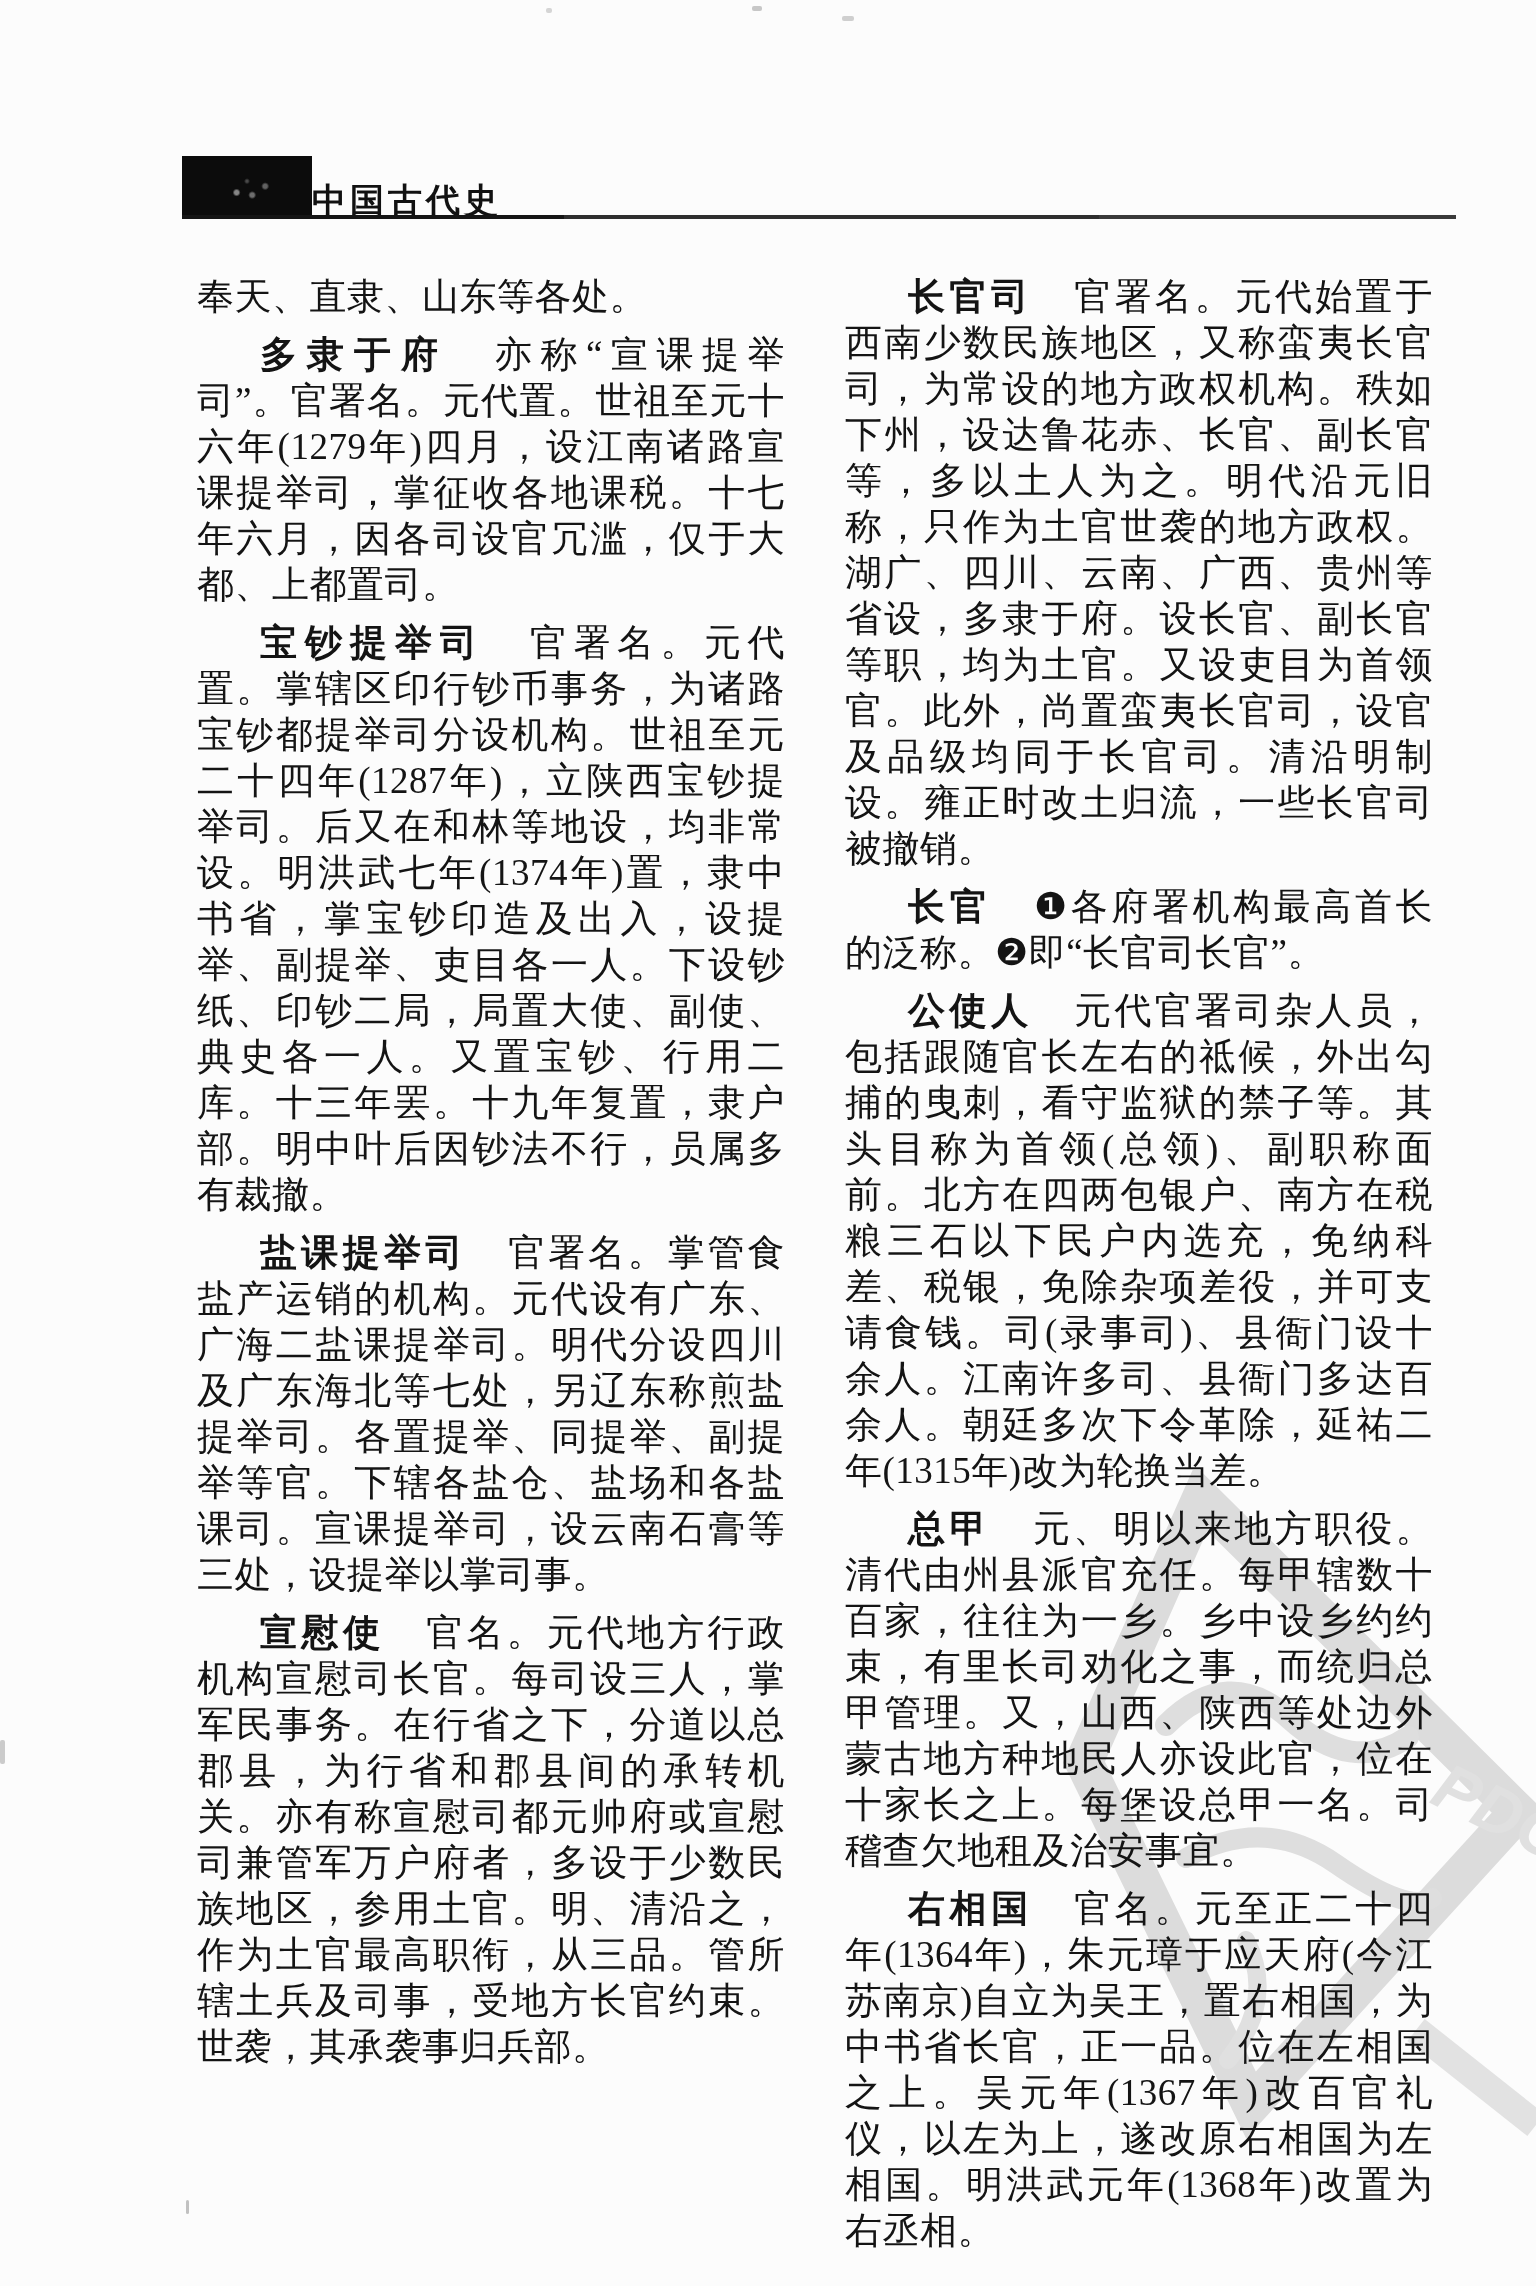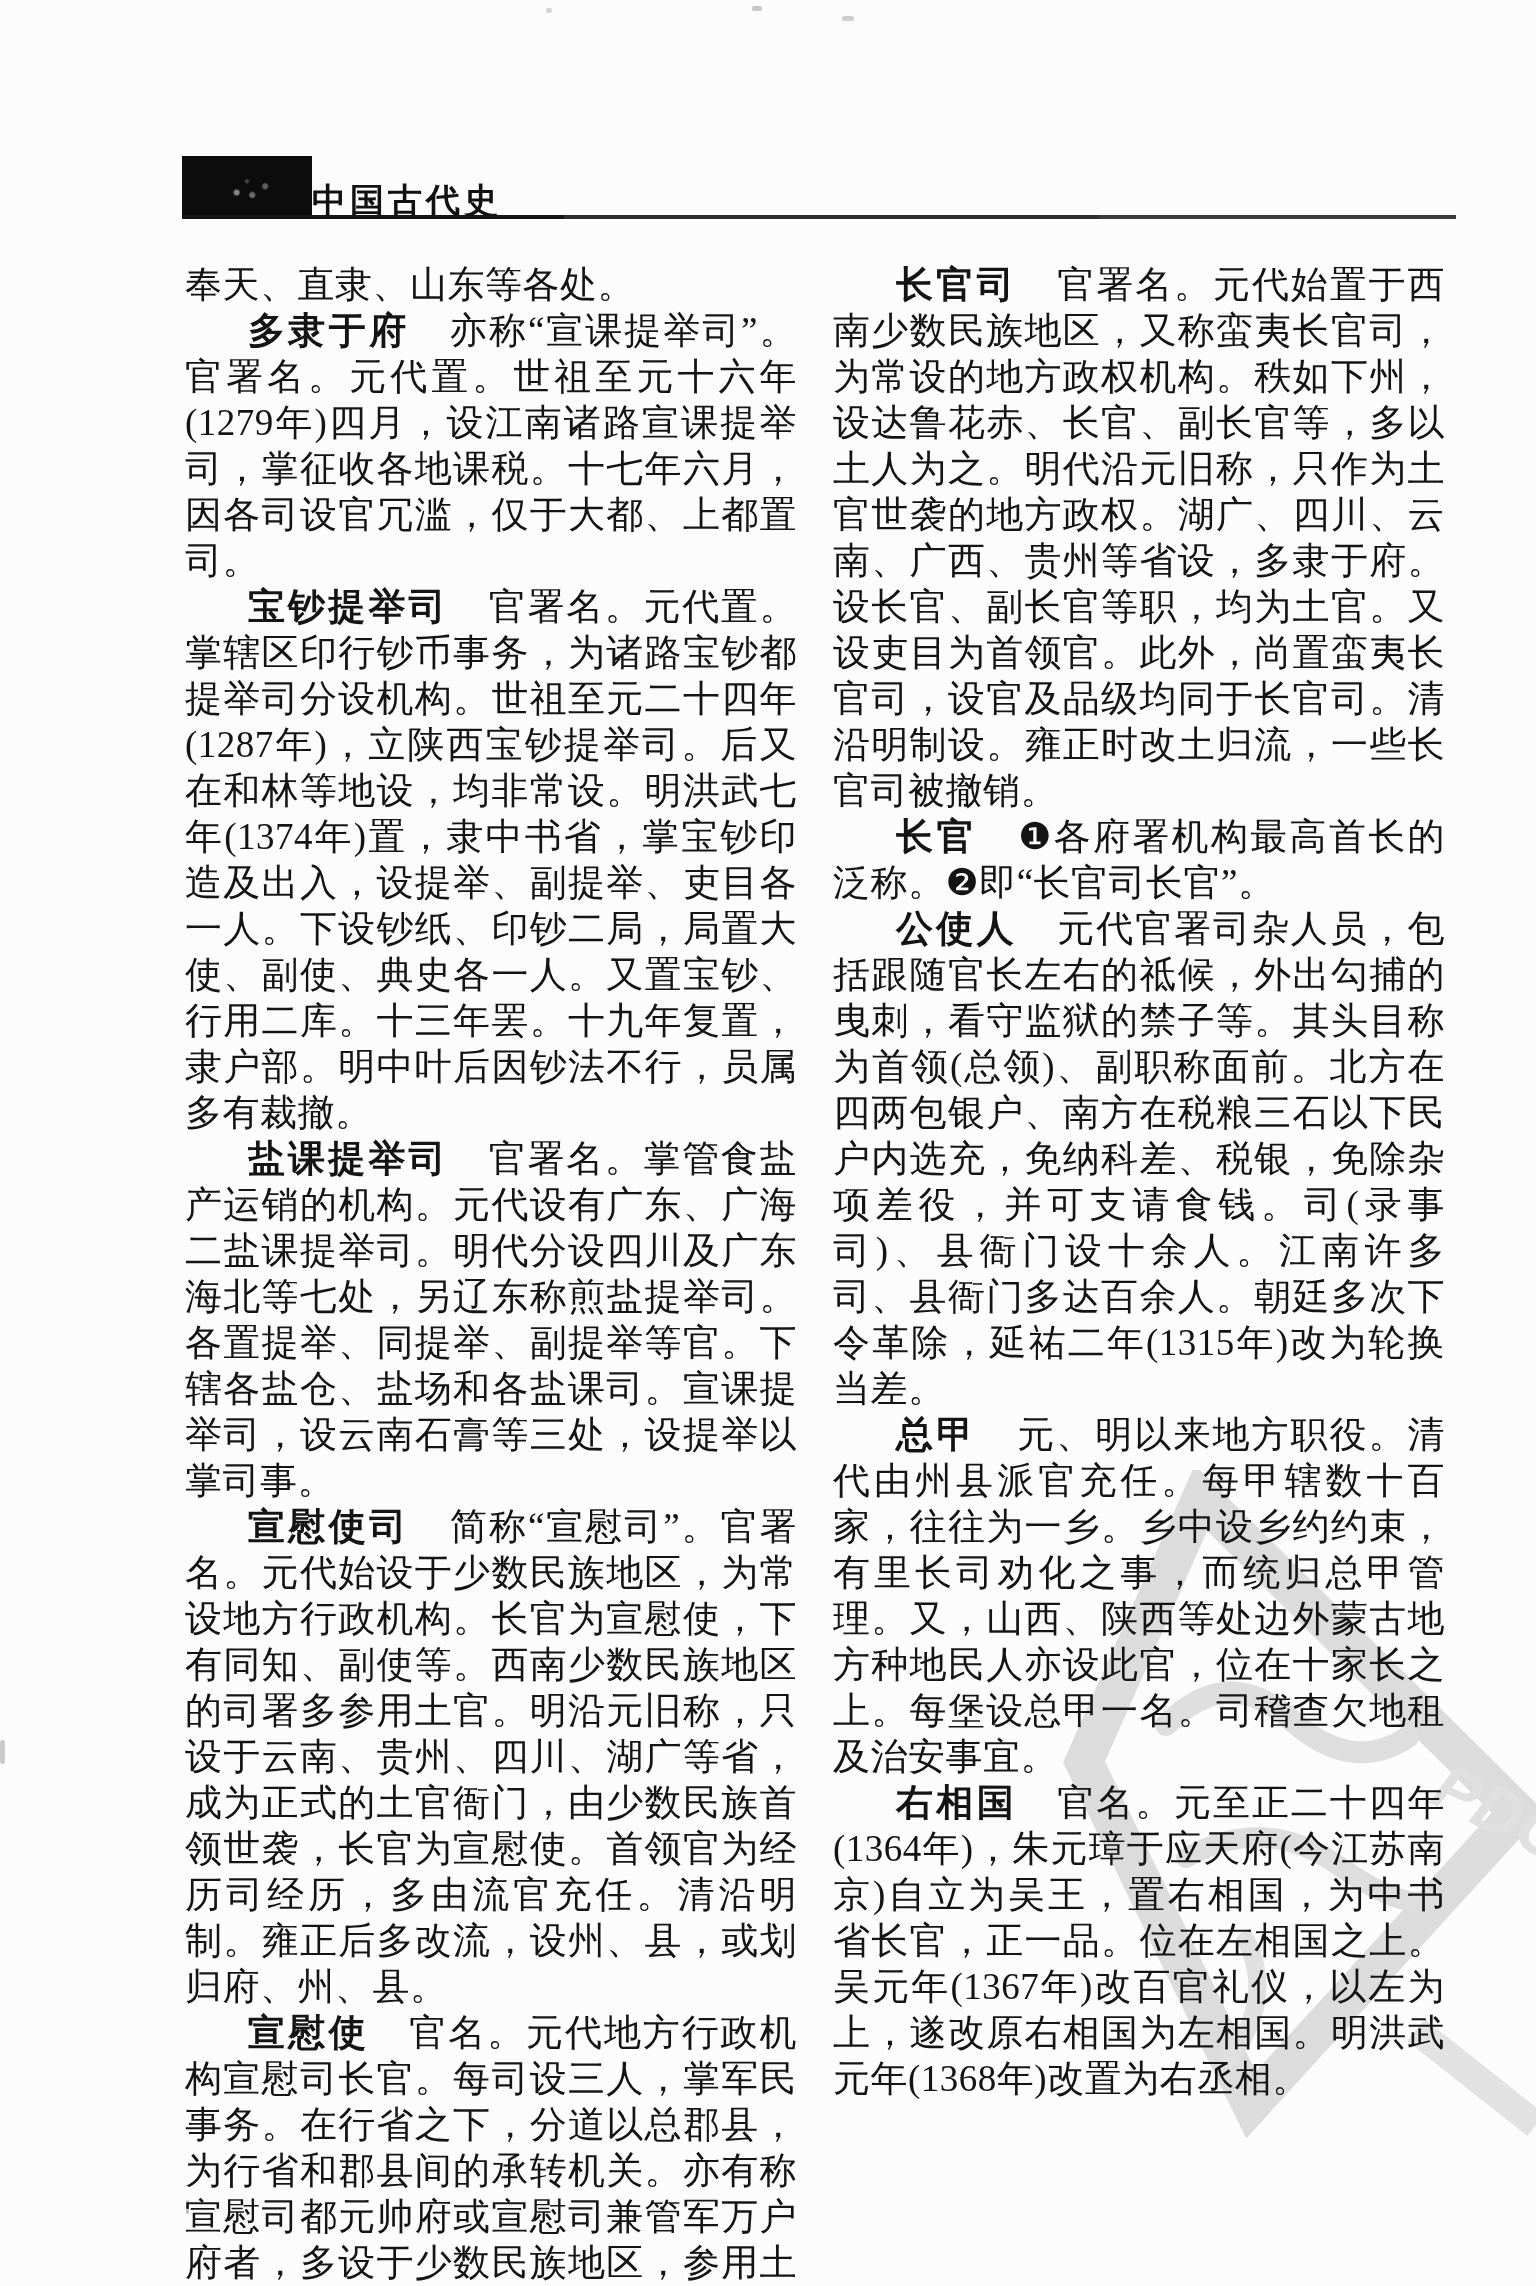--- a/index.html
+++ b/index.html
@@ -29,21 +29,21 @@
   }
   
   .col{
     position:absolute;top:262px;width:612px;
     font-size:37px;line-height:46px;
     text-align:justify;text-justify:inter-character;
     letter-spacing:0.5px;
   }
   .col-left{left:185px;}
   .col-right{left:833px;}
-  .col p{margin:0;}
+  .col p{margin:12px;}
   p.entry{text-indent:1.7em;}
   .head{font-weight:bold;letter-spacing:2px;}
   .hw-gap{display:inline-block;width:1.05em;}
   
   .watermark{position:absolute;left:1046px;top:1470px;z-index:0;}
   .col,.hdr{z-index:2;}
   
   .speck{position:absolute;background:#9a9a9a;border-radius:2px;}
   .speck-a{left:752px;top:6px;width:10px;height:5px;opacity:.55;}
   .speck-b{left:842px;top:16px;width:12px;height:5px;opacity:.45;}
@@ -76,23 +76,20 @@
     <p class="entry">
       <span class="head">多隶于府</span><span class="hw-gap"></span><span>亦称“宣课提举司”。官署名。元代置。世祖至元十六年(1279年)四月，设江南诸路宣课提举司，掌征收各地课税。十七年六月，因各司设官冗滥，仅于大都、上都置司。</span>
     </p>
     <p class="entry">
       <span class="head">宝钞提举司</span><span class="hw-gap"></span><span>官署名。元代置。掌辖区印行钞币事务，为诸路宝钞都提举司分设机构。世祖至元二十四年(1287年)，立陕西宝钞提举司。后又在和林等地设，均非常设。明洪武七年(1374年)置，隶中书省，掌宝钞印造及出入，设提举、副提举、吏目各一人。下设钞纸、印钞二局，局置大使、副使、典史各一人。又置宝钞、行用二库。十三年罢。十九年复置，隶户部。明中叶后因钞法不行，员属多有裁撤。</span>
     </p>
     <p class="entry">
       <span class="head">盐课提举司</span><span class="hw-gap"></span><span>官署名。掌管食盐产运销的机构。元代设有广东、广海二盐课提举司。明代分设四川及广东海北等七处，另辽东称煎盐提举司。各置提举、同提举、副提举等官。下辖各盐仓、盐场和各盐课司。宣课提举司，设云南石膏等三处，设提举以掌司事。</span>
     </p>
     <p class="entry">
-      <span class="head">宣慰使司</span><span class="hw-gap"></span><span>简称“宣慰司”。官署名。元代始设于少数民族地区，为常设地方行政机构。长官为宣慰使，下有同知、副使等。西南少数民族地区的司署多参用土官。明沿元旧称，只设于云南、贵州、四川、湖广等省，成为正式的土官衙门，由少数民族首领世袭，长官为宣慰使。首领官为经历司经历，多由流官充任。清沿明制。雍正后多改流，设州、县，或划归府、州、县。</span>
-    </p>
-    <p class="entry">
       <span class="head">宣慰使</span><span class="hw-gap"></span><span>官名。元代地方行政机构宣慰司长官。每司设三人，掌军民事务。在行省之下，分道以总郡县，为行省和郡县间的承转机关。亦有称宣慰司都元帅府或宣慰司兼管军万户府者，多设于少数民族地区，参用土官。明、清沿之，作为土官最高职衔，从三品。管所辖土兵及司事，受地方长官约束。世袭，其承袭事归兵部。</span>
     </p>
   </div>
 
   <div class="col col-right">
     <p class="entry">
       <span class="head">长官司</span><span class="hw-gap"></span><span>官署名。元代始置于西南少数民族地区，又称蛮夷长官司，为常设的地方政权机构。秩如下州，设达鲁花赤、长官、副长官等，多以土人为之。明代沿元旧称，只作为土官世袭的地方政权。湖广、四川、云南、广西、贵州等省设，多隶于府。设长官、副长官等职，均为土官。又设吏目为首领官。此外，尚置蛮夷长官司，设官及品级均同于长官司。清沿明制设。雍正时改土归流，一些长官司被撤销。</span>
     </p>
     <p class="entry">
       <span class="head">长官</span><span class="hw-gap"></span><span>❶各府署机构最高首长的泛称。❷即“长官司长官”。</span>

